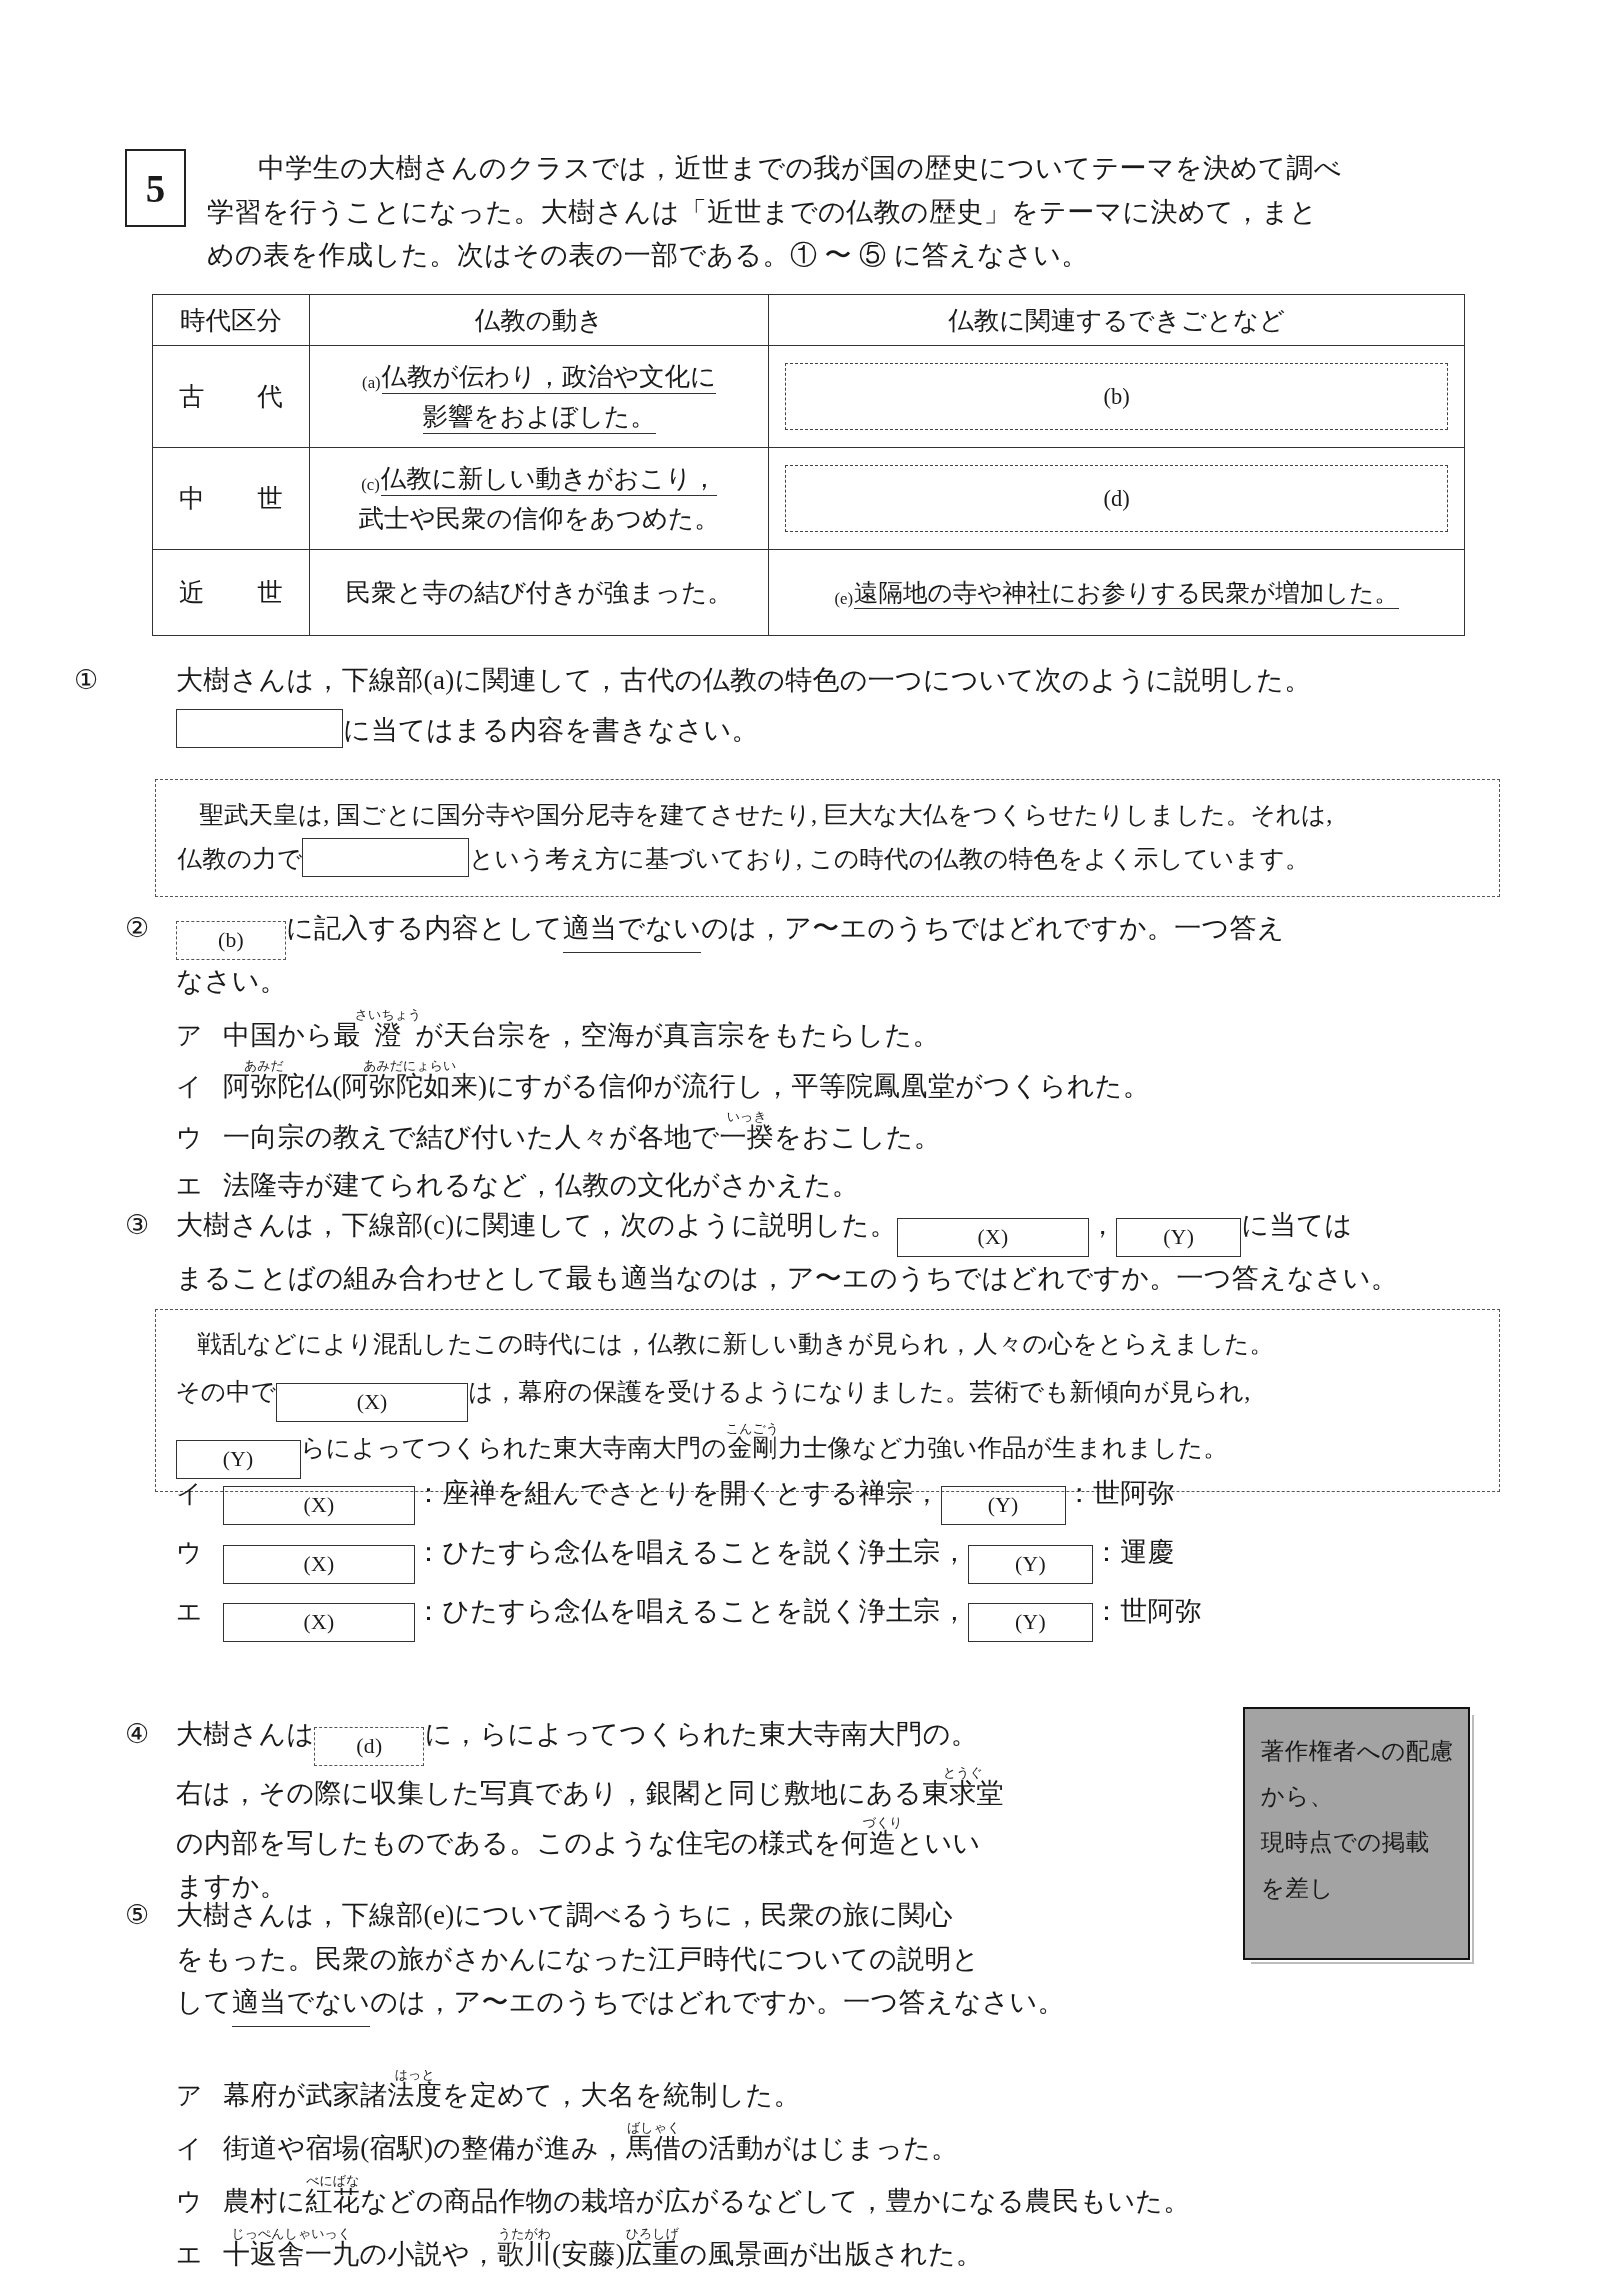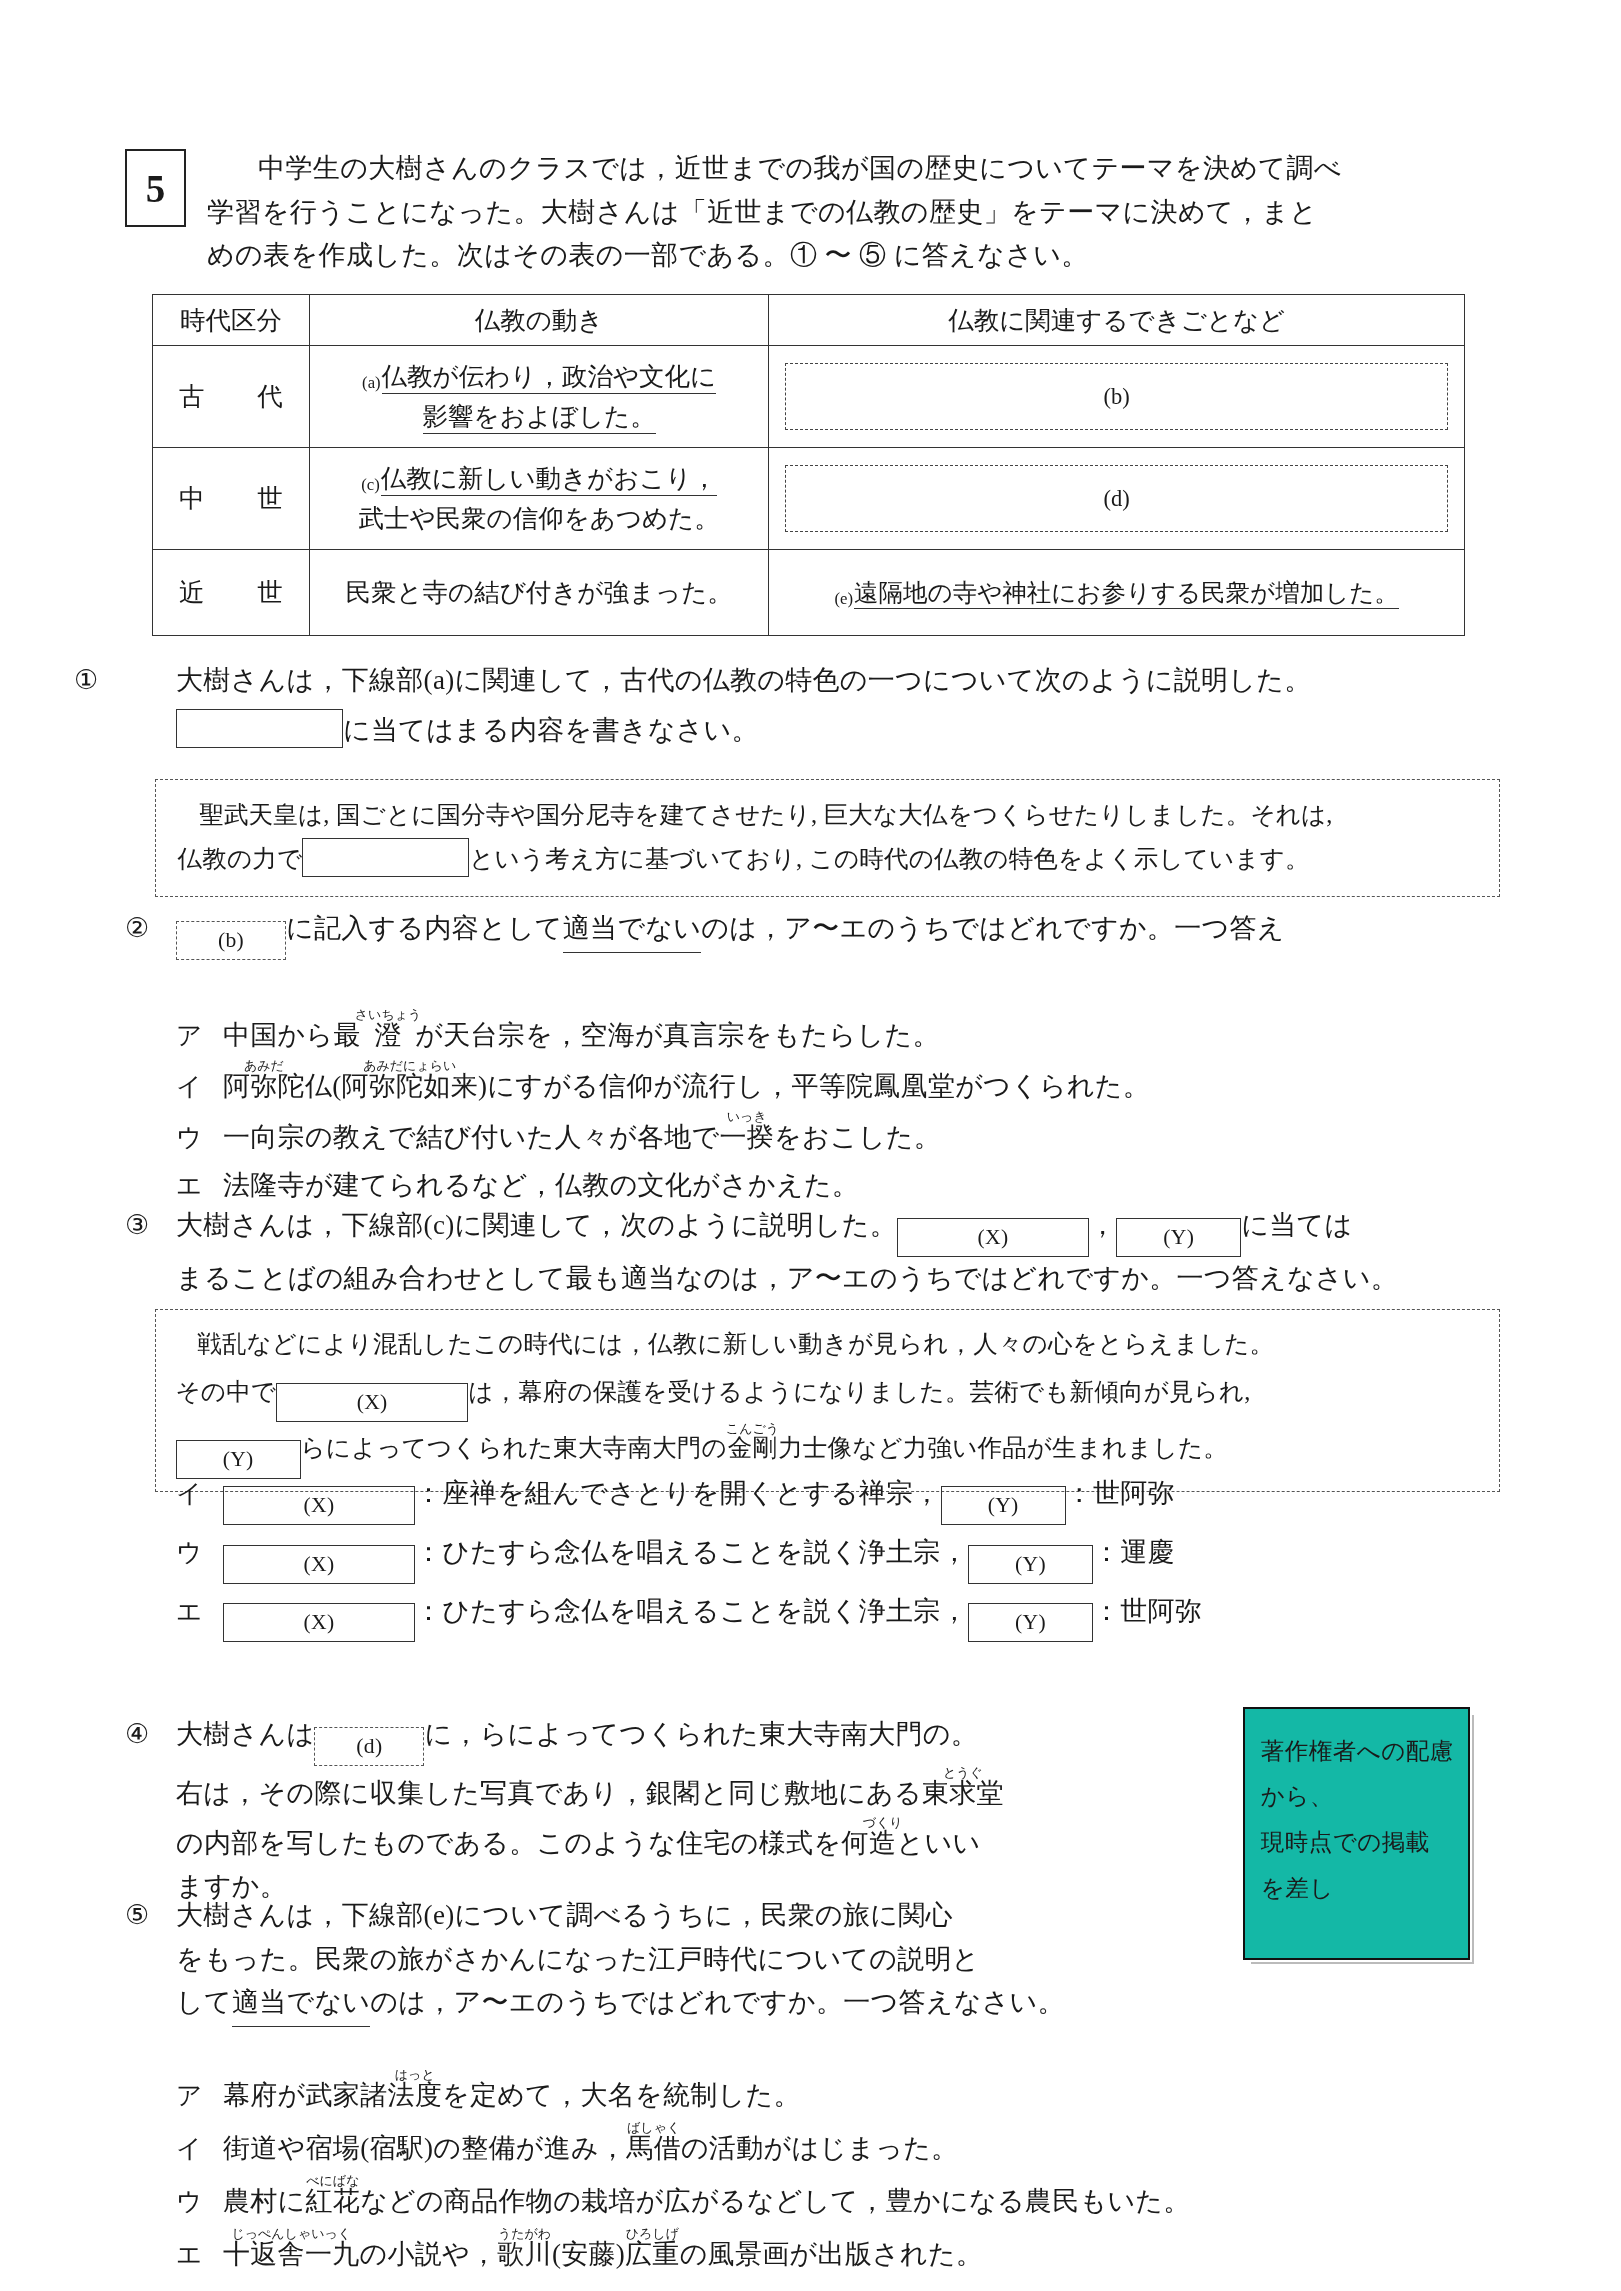--- a/index.html
+++ b/index.html
@@ -154,21 +154,21 @@
   }
 
   .underline-sol { border-bottom: 1.7px solid #333; padding-bottom: 9px; }
 
   
   .notice {
     position: absolute;
     left: 1243px; top: 1707px;
     width: 227px; height: 253px;
     border: 2.4px solid #111;
-    background: #14b8a6;
+    background: #a3a3a3;
     padding: 19.6px 13.7px 13.7px 15.7px;
     font-size: 23.5px;
     line-height: 1.95;
     letter-spacing: 0.5px;
   }
   .notice::after {
     content:"";
     position:absolute;
     left:5.9px; top:5.9px; right:-5.9px; bottom:-5.9px;
     border-right:2.9px solid #bbb;
@@ -252,20 +252,21 @@
       <div style="margin-top:2px;">
         <span>仏教の力で</span><span class="ansbox blank"></span><span>という考え方に基づいており, この時代の仏教の特色をよく示しています。</span>
       </div>
     </div>
   </div>
 
   <div class="qblock" style="left:125px; top:907px; width:1392px;">
     <div>
       <span class="qmark">②</span><span class="ansbox dashed d-small">(b)</span><span>に記入する内容として</span><span class="underline-sol">適当でない</span><span>のは，ア〜エのうちではどれですか。一つ答え</span>
     </div>
+    <div style="padding-left:51px;">なさい。</div>
   </div>
 
   <div class="qblock" style="left:176px; top:1008px; width:1372px; line-height:1.78;">
     <div class="opt-row">
       <span class="opt-letter">ア</span><span>中国から最</span><ruby><span>澄</span><rt>さいちょう</rt></ruby><span>が天台宗を，空海が真言宗をもたらした。</span>
     </div>
     <div class="opt-row">
       <span class="opt-letter">イ</span><ruby><span>阿弥陀</span><rt>あみだ</rt></ruby><span>仏(</span><ruby><span>阿弥陀如来</span><rt>あみだにょらい</rt></ruby><span>)にすがる信仰が流行し，平等院鳳凰堂がつくられた。</span>
     </div>
     <div class="opt-row">

